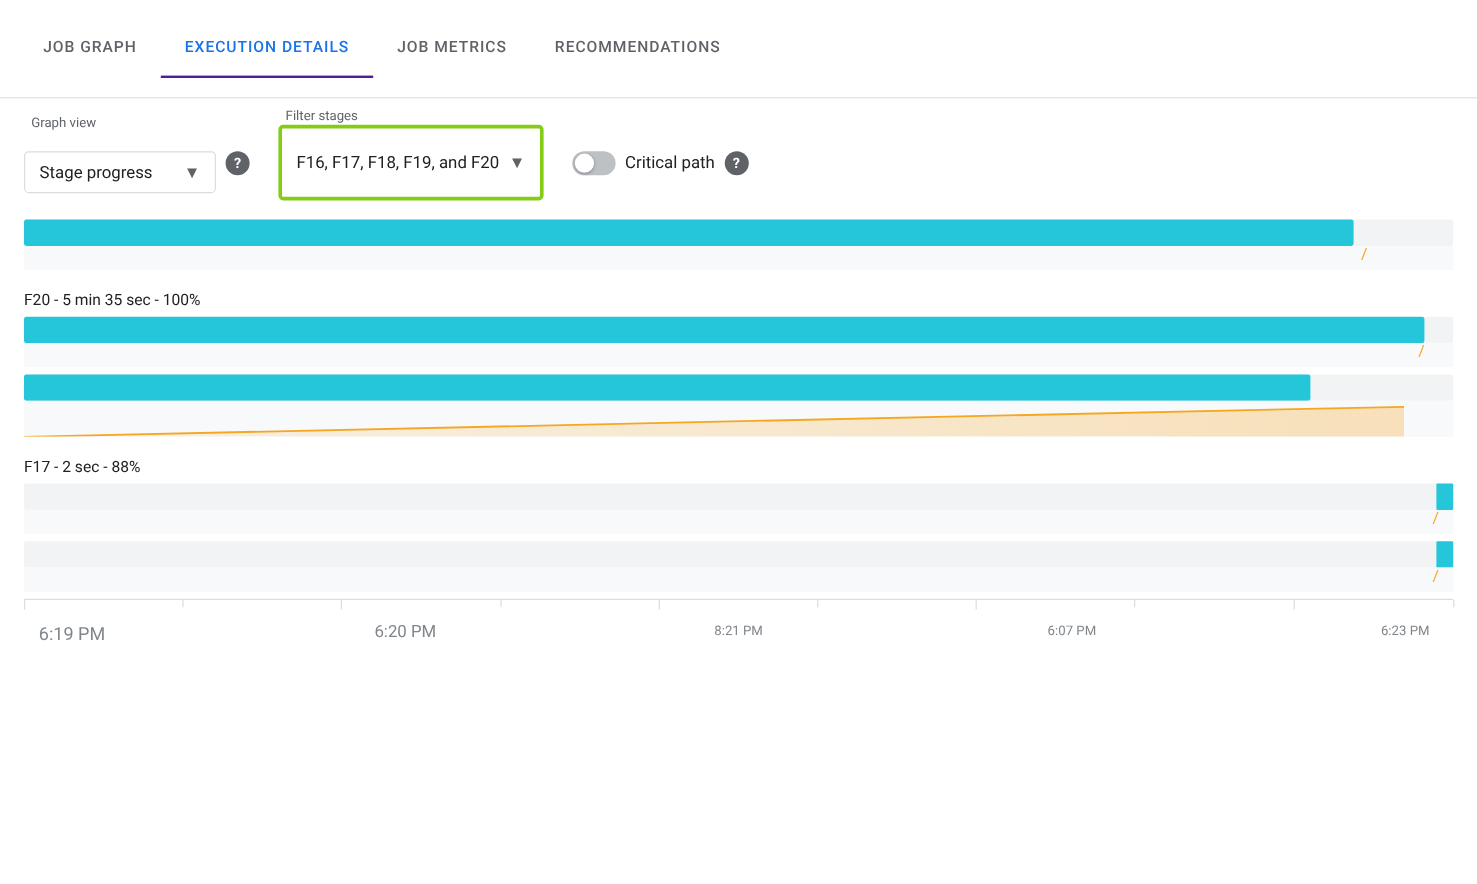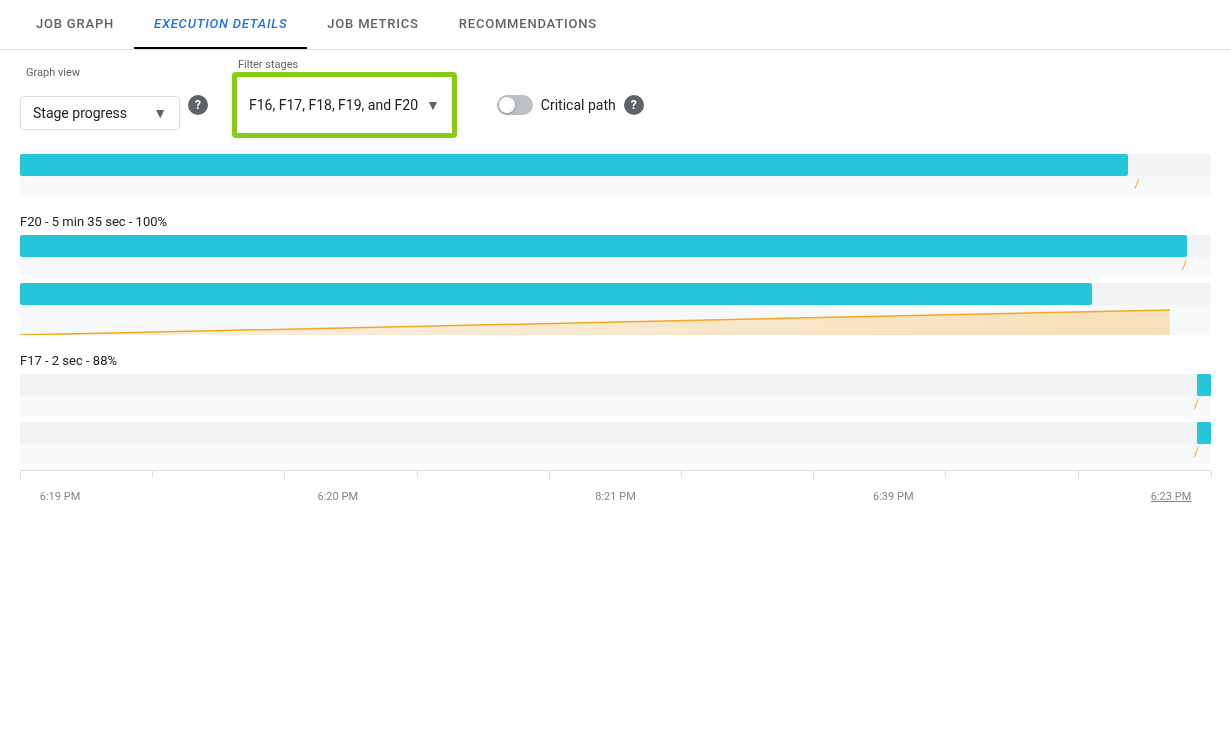--- a/index.html
+++ b/index.html
@@ -1,33 +1,33 @@
 <!DOCTYPE html>
 <html><head>
   <meta charset="utf-8">
   <style>
     * { box-sizing: border-box; margin: 0; padding: 0; }
     body { font-family: 'Google Sans', Roboto, Arial, sans-serif; background: #fff; color: #202124; font-size: 14px; width: 1231px; overflow-x: hidden; }
 
     
-    .tabs { display: flex; border-bottom: 1px solid #e0e0e0; padding: 0 16px; }
+    .tabs { display: flex; border-bottom: 1px solid #e0e0e0; padding: 16px 16px; }
     .tab { padding: 16px 20px; font-size: 13px; font-weight: 500; color: #5f6368; letter-spacing: 0.8px; cursor: pointer; border-bottom: 2px solid transparent; text-transform: uppercase; }
-    .tab.active { color: #1a73e8; border-bottom: 2px solid #000000; font-style: italic; }
+    .tab.active { color: #1a73e8; border-bottom: 2px solid #4c1d95; }
 
     
     .controls { display: flex; align-items: center; padding: 16px 20px; gap: 24px; }
     .control-group { display: flex; flex-direction: column; position: relative; }
     .control-label { font-size: 11px; color: #5f6368; margin-bottom: 4px; position: absolute; top: -8px; left: 4px; background: #fff; padding: 0 2px; }
     .select-wrapper { display: flex; align-items: center; gap: 8px; }
     .select-box { border: 1px solid #dadce0; border-radius: 4px; padding: 8px 12px; font-size: 14px; color: #202124; display: flex; align-items: center; gap: 8px; cursor: pointer; min-width: 160px; position: relative; margin-top: 22px; }
     .select-box .chevron { margin-left: auto; color: #5f6368; }
     .help-icon { width: 20px; height: 20px; border-radius: 50%; background: #5f6368; color: #fff; display: flex; align-items: center; justify-content: center; font-size: 12px; font-weight: bold; cursor: pointer; flex-shrink: 0; margin-top: 6px; }
 
     .filter-group { display: flex; flex-direction: column; position: relative; }
-    .filter-select { border: 5px solid #84cc16; border-radius: 4px; padding: 20px 12px; font-size: 14px; color: #202124; display: flex; align-items: center; gap: 8px; cursor: pointer; min-width: 220px; margin-top: 6px; }
+    .filter-select { border: 3px solid #84cc16; border-radius: 4px; padding: 20px 12px; font-size: 14px; color: #202124; display: flex; align-items: center; gap: 8px; cursor: pointer; min-width: 220px; margin-top: 6px; }
     .filter-select .chevron { margin-left: auto; color: #5f6368; }
     .toggle { width: 36px; height: 20px; background: #bdc1c6; border-radius: 10px; position: relative; cursor: pointer; }
     .toggle-knob { width: 16px; height: 16px; background: #fff; border-radius: 50%; position: absolute; top: 2px; left: 2px; transition: left 0.2s; box-shadow: 0 1px 3px rgba(0,0,0,0.3); }
     .toggle-label { font-size: 14px; color: #202124; }
     .toggle-help { width: 20px; height: 20px; border-radius: 50%; background: #5f6368; color: #fff; display: flex; align-items: center; justify-content: center; font-size: 12px; font-weight: bold; cursor: pointer; }
 
     
     .chart-area { padding: 0 20px 20px; }
     .stage-label { font-size: 13px; color: #202124; padding: 12px 0 6px; font-weight: 400; }
     .bar-container { background: #f1f3f4; height: 22px; border-radius: 2px; position: relative; margin-bottom: 2px; overflow: visible; }
@@ -62,21 +62,21 @@
   <div class="filter-group">
     <span class="control-label">Filter stages</span>
     <div class="select-wrapper">
       <div class="filter-select">
         <span>F16, F17, F18, F19, and F20</span>
         <span class="chevron">▼</span>
       </div>
     </div>
   </div>
 
-  <div class="select-wrapper" style="margin-top:6px;margin-left:16px;">
+  <div class="select-wrapper" style="margin-top:6px;">
     <div class="toggle">
       <div class="toggle-knob"></div>
     </div>
     <span class="toggle-label">Critical path</span>
     <div class="toggle-help">?</div>
   </div>
 </div>
 
 <div class="chart-area">
 
@@ -145,20 +145,20 @@
     <div style="position:absolute;left:33.3%;top:0;width:1px;height:6px;background:#dadce0;"></div>
     <div style="position:absolute;left:44.4%;top:0;width:1px;height:8px;background:#dadce0;"></div>
     <div style="position:absolute;left:55.5%;top:0;width:1px;height:6px;background:#dadce0;"></div>
     <div style="position:absolute;left:66.6%;top:0;width:1px;height:8px;background:#dadce0;"></div>
     <div style="position:absolute;left:77.7%;top:0;width:1px;height:6px;background:#dadce0;"></div>
     <div style="position:absolute;left:88.8%;top:0;width:1px;height:8px;background:#dadce0;"></div>
     <div style="position:absolute;left:100%;top:0;width:1px;height:6px;background:#dadce0;"></div>
   </div>
 
   <div style="display:flex; justify-content:space-between; padding-top:4px;">
-    <span style="font-size:11px;color:#80868b;text-align:center;width:80px;">6:19 PM</span>
-    <span style="font-size:11px;color:#80868b;text-align:center;width:80px;">6:20 PM</span>
+    <span style="font-size:15px;color:#80868b;text-align:center;width:80px;">6:19 PM</span>
+    <span style="font-size:14px;color:#80868b;text-align:center;width:80px;">6:20 PM</span>
     <span style="font-size:11px;color:#80868b;text-align:center;width:80px;">8:21 PM</span>
-    <span style="font-size:11px;color:#80868b;text-align:center;width:80px;">6:39 PM</span>
-    <span style="font-size:11px;color:#80868b;text-align:center;width:80px;text-decoration:underline;">6:23 PM</span>
+    <span style="font-size:11px;color:#80868b;text-align:center;width:80px;">6:07 PM</span>
+    <span style="font-size:11px;color:#80868b;text-align:center;width:80px;">6:23 PM</span>
   </div>
 
 </div>
 
 </body></html>

